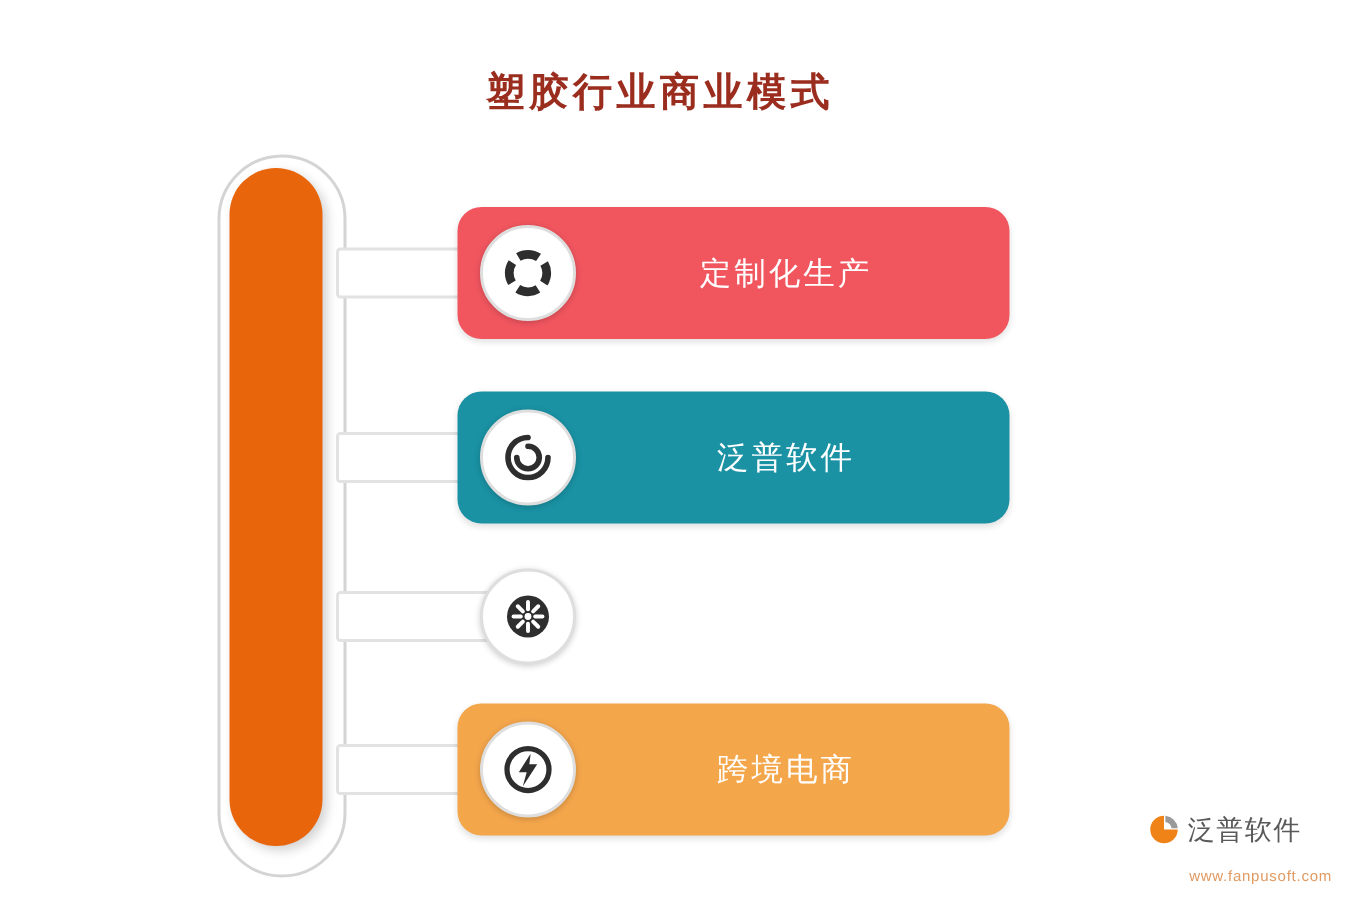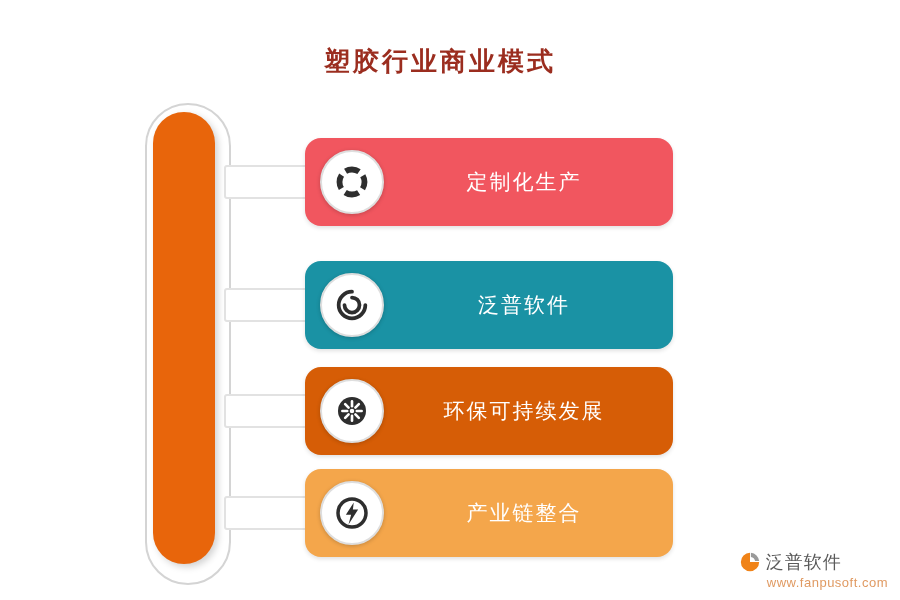--- a/index.html
+++ b/index.html
@@ -50,21 +50,21 @@
   
   .footer{
     position:absolute;right:12px;bottom:10px;text-align:left;z-index:5;
   }
   .brand-row{display:flex;align-items:center;gap:5px;}
   .brand-name{
     font-family:"Liberation Serif",serif;font-weight:normal;
     font-size:18px;color:#5a5a5a;letter-spacing:1px;
   }
   .brand-url{
-    font-size:13px;color:#e09a62;letter-spacing:0.5px;margin-top:1px;
+    font-size:10px;color:#e09a62;letter-spacing:0.5px;margin-top:14px;
     padding-left:28px;
   }
 </style>
 </head>
 <body>
 
 <div class="canvas">
 
   <div class="title" style="color: rgb(155, 45, 31);">塑胶行业商业模式</div>
 
@@ -76,25 +76,22 @@
   <div class="connector" style="top:288px"></div>
   <div class="connector" style="top:394px"></div>
   <div class="connector" style="top:496px"></div>
 
   <div class="bar" style="top: 138px; background: rgb(241, 86, 95);">
     <span class="bar-label">定制化生产</span>
   </div>
   <div class="bar" style="top: 261px; background: rgb(26, 146, 164);">
     <span class="bar-label">泛普软件</span>
   </div>
-  <div class="bar" style="top: 367px; background: rgb(214, 93, 6);">
-    <span class="bar-label">环保可持续发展</span>
-  </div>
   <div class="bar" style="top: 469px; background: rgb(244, 166, 75);">
-    <span class="bar-label">产业链整合</span>
+    <span class="bar-label">跨境电商</span>
   </div>
 
   <div class="icon-circle" style="top:150px">
     <svg viewBox="0 0 48 48" width="40" height="40">
       <circle cx="24" cy="24" r="15" fill="none" stroke="#2e2e2e" stroke-width="7" stroke-dasharray="17 6.55" stroke-dashoffset="8.5"></circle>
     </svg>
   </div>
   <div class="icon-circle" style="top:273px">
     <svg viewBox="0 0 48 48" width="40" height="40" fill="none" stroke="#2e2e2e" stroke-width="4.5" stroke-linecap="round">
       <path d="M24 8 a16 16 0 1 0 16 16"></path>

